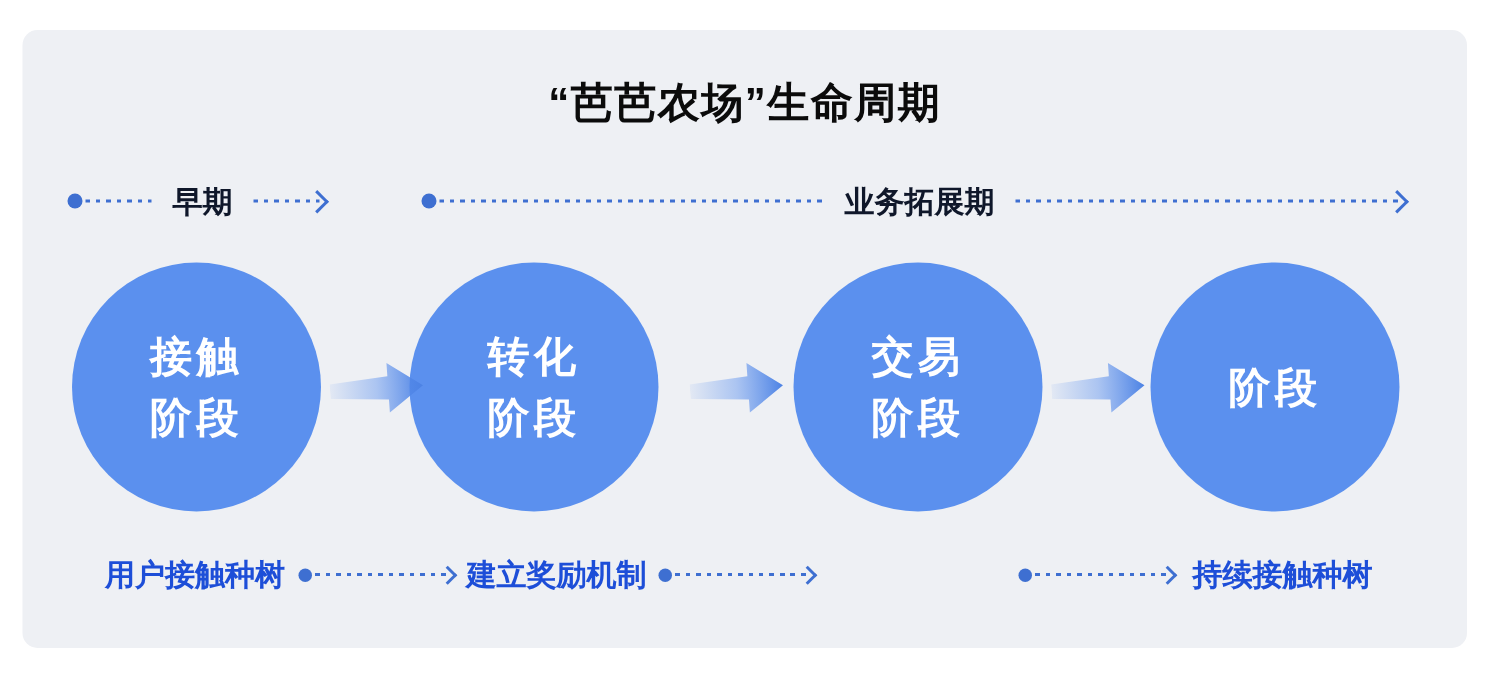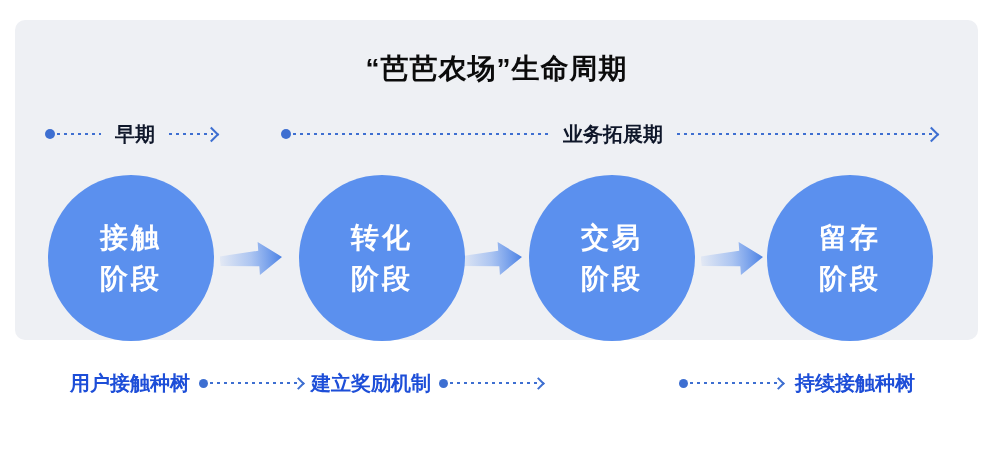--- a/index.html
+++ b/index.html
@@ -1,21 +1,21 @@
 <!DOCTYPE html>
 <html><head>
 <meta charset="utf-8">
 <style>
   html,body{margin:0;padding:0;}
   body{
     width:1000px;height:452px;background:#ffffff;position:relative;
     font-family:"Liberation Sans","DejaVu Sans",sans-serif;overflow:hidden;
   }
   .panel{
-    position:absolute;left:15px;top:20px;width:963px;height:320px;
+    position:absolute;left:15px;top:20px;width:963px;height:412px;
     background:#eef0f4;border-radius:10px;
   }
   .title{
     position:absolute;top:30px;left:0;width:100%;margin:0;
     text-align:center;font-size:28px;font-weight:bold;color:#0b0b0b;
     letter-spacing:1px;
   }
   
   .timeline{position:absolute;top:103px;height:22px;display:flex;align-items:center;}
   .t1{left:30px;width:172px;}
@@ -34,21 +34,21 @@
     color:#0f172a;font-size:20px;font-weight:bold;
     margin:0 12px;white-space:nowrap;flex:none;
   }
   
   .circle{
     position:absolute;top:155px;width:166px;height:166px;border-radius:50%;
     background:#5b90ee;color:#ffffff;display:flex;flex-direction:column;
     align-items:center;justify-content:center;text-align:left;
     font-size:28px;font-weight:bold;line-height:41px;letter-spacing:3px;
   }
-  .c1{left:33px}.c2{left:284px}.c3{left:514px}.c4{left:752px}
+  .c1{left:33px}.c2{left:258px}.c3{left:514px}.c4{left:752px}
   
   .flow-arrow{position:absolute;top:217px;width:64px;height:44px;}
   .flow-arrow svg{display:block;transform:rotate(-4deg);}
   .a1{left:205px}.a2{left:445px}.a3{left:686px}
   
   .note{
     position:absolute;top:350px;transform:translateX(-50%);
     color:#1d4ed8;font-size:20px;font-weight:bold;white-space:nowrap;
   }
   .n1{left:115px}.n2{left:356px}.n3{left:597px}.n4{left:840px}
@@ -99,21 +99,20 @@
   </div>
   <div class="circle c2">
     <div>转化</div>
     <div>阶段</div>
   </div>
   <div class="circle c3">
     <div>交易</div>
     <div>阶段</div>
   </div>
   <div class="circle c4">
-    <div>留存</div>
     <div>阶段</div>
   </div>
 
   <div class="flow-arrow a1">
     <svg width="64" height="44" viewBox="0 0 66 44">
       <polygon points="0,17 40,14 40,5 64,22 40,39 40,30 0,27" fill="url(#arrowGrad)"></polygon>
     </svg>
   </div>
   <div class="flow-arrow a2">
     <svg width="64" height="44" viewBox="0 0 66 44">

